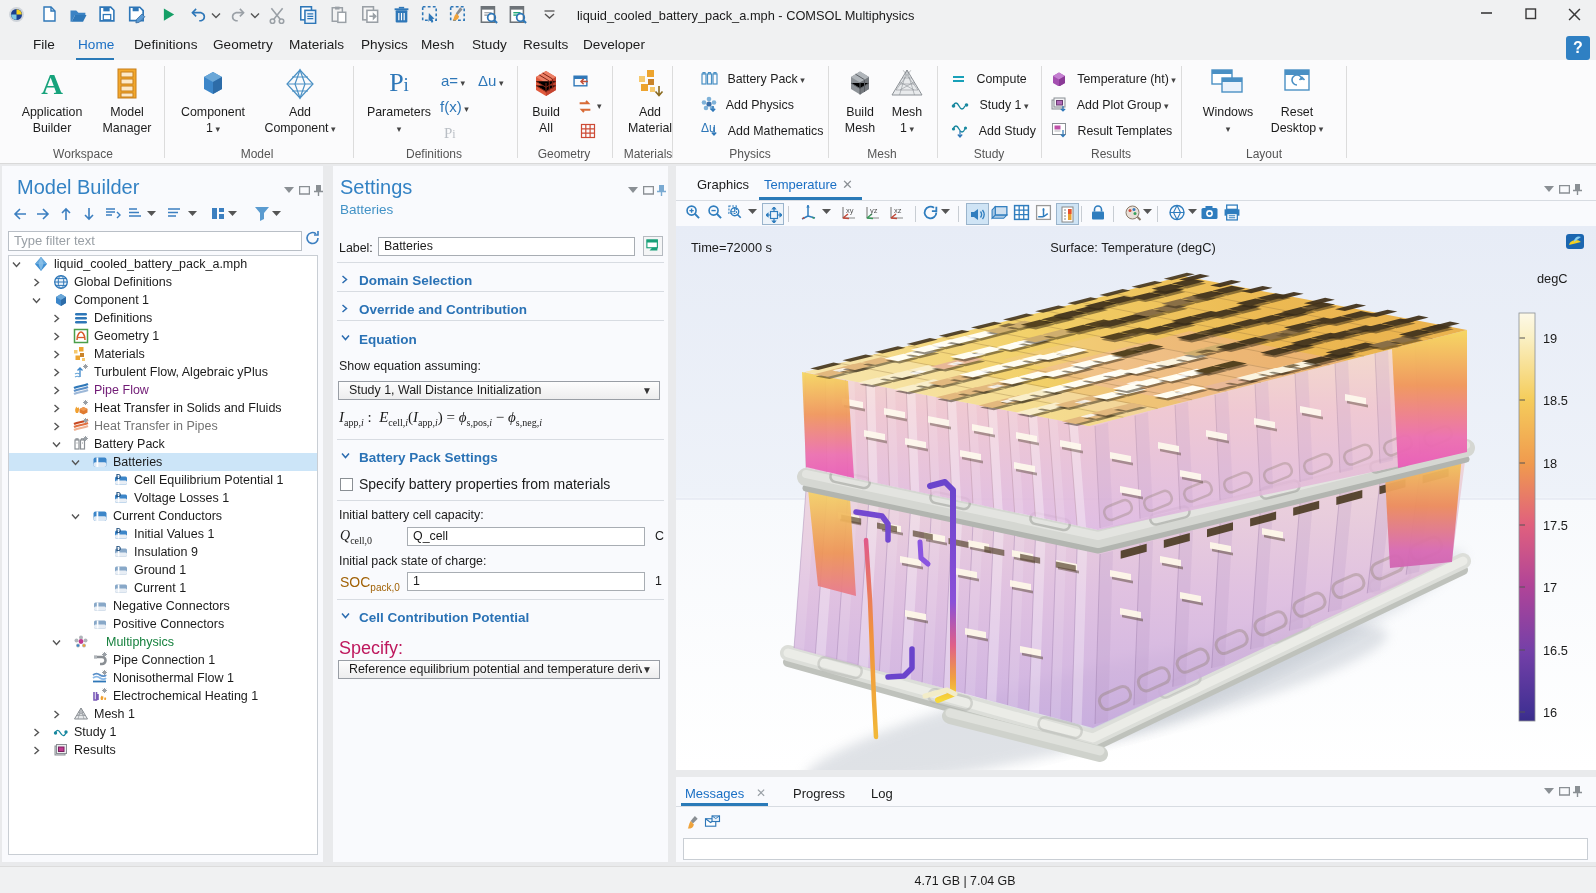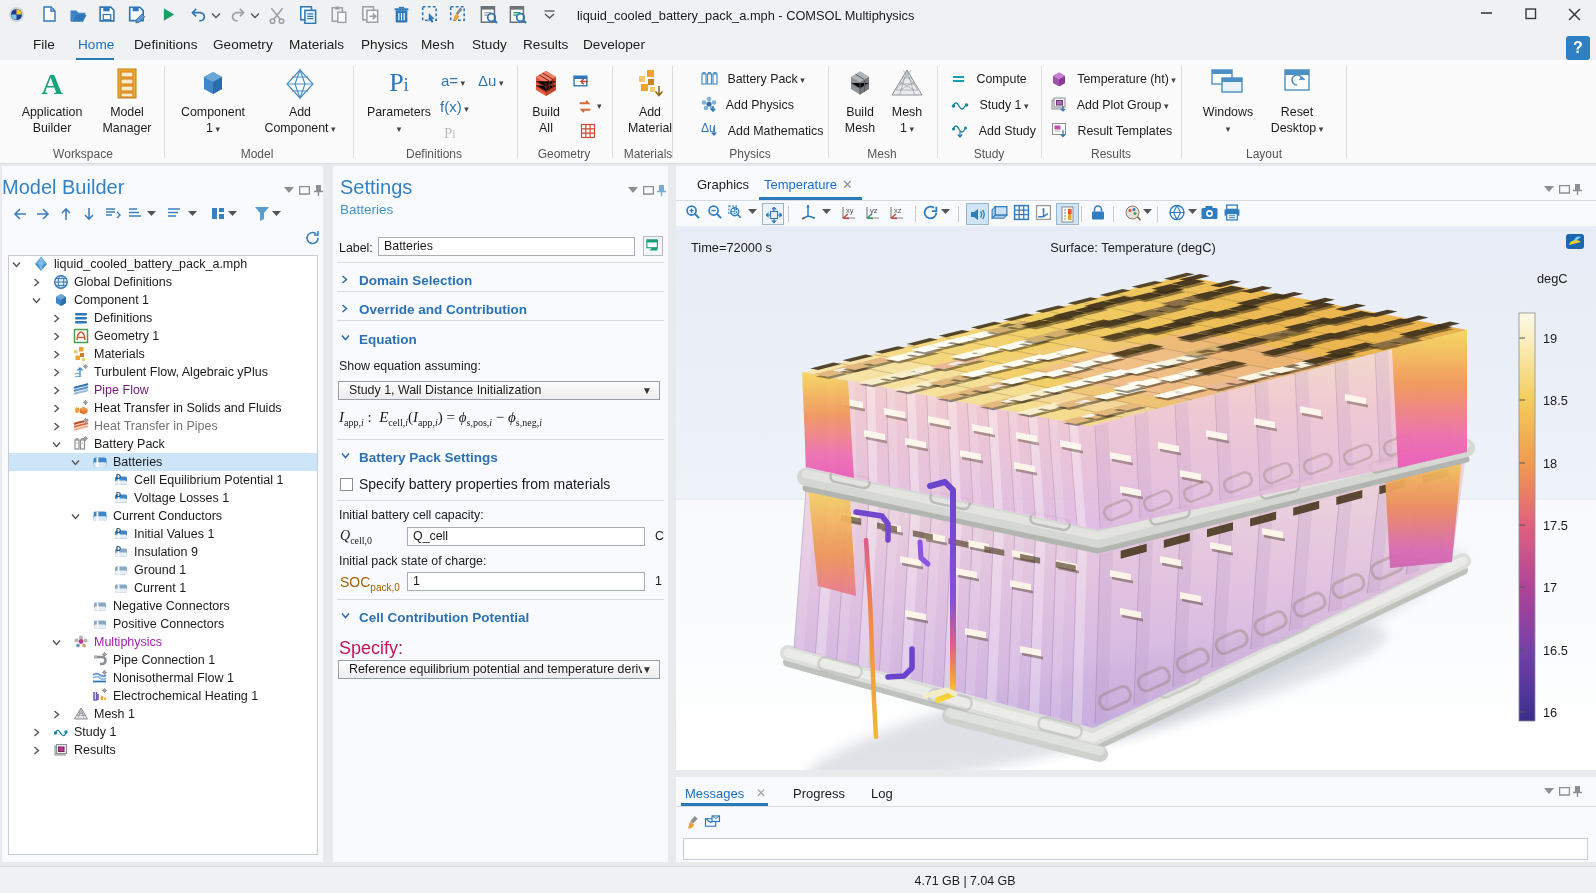--- a/index.html
+++ b/index.html
@@ -297,21 +297,21 @@
         </svg></div>Windows<br><span style="font-size:9px;color:#444"> ▾</span></div>
 <div class="bigbtn" style="left:1260px;width:74px"><div class="ic"><svg width="30" height="26" viewBox="0 0 30 26">
           <rect x="3" y="2" width="24" height="20" fill="#fff" stroke="#4a90c4" stroke-width="1.4"></rect>
           <rect x="3" y="2" width="24" height="5" fill="#4a90c4"></rect>
           <path d="M15 17a5 5 0 1 1 5-5" fill="none" stroke="#4a90c4" stroke-width="1.6"></path>
           <path d="M17.5 12l2.5-2.5 2.5 2.5" fill="none" stroke="#4a90c4" stroke-width="1.6"></path>
         </svg></div>Reset<br>Desktop<span style="font-size:9px;color:#444"> ▾</span></div>
 </div>
 <div class="abs" style="left:0;top:164px;width:1596px;height:702px;background:#e9eaec"></div>
 <div class="panel" style="left:2px;top:166px;width:321px;height:696px">
-<div class="abs" style="left:0;top:10px"><span class="ptitle">Model Builder</span></div>
+<div class="abs" style="left:15px;top:10px"><span class="ptitle">Model Builder</span></div>
 <svg class="abs" style="left:282px;top:21px" width="10" height="7" viewBox="0 0 10 7">
       <path d="M0 0h10L5 6z" fill="#8a8f94"></path>
     </svg>
 <svg class="abs" style="left:297px;top:20px" width="11" height="9" viewBox="0 0 11 9">
       <rect x="0.5" y="0.5" width="10" height="7.5" fill="none" stroke="#8a8f94" stroke-width="1.5"></rect>
     </svg>
 <svg class="abs" style="left:312px;top:19px" width="9" height="12" viewBox="0 0 9 12">
       <rect x="2" y="0" width="5" height="6" fill="#8a8f94"></rect>
       <path d="M0 6.5h9M4.5 6.5V11" stroke="#8a8f94" stroke-width="1.4"></path>
     </svg>
@@ -351,20 +351,21 @@
     </svg>
 <svg class="abs" style="left:226px;top:45px" width="9" height="6" viewBox="0 0 9 6">
       <path d="M0 0l4.5 5L9 0z" fill="#555"></path>
     </svg>
 <svg class="abs" style="left:252px;top:40px" width="16" height="16" viewBox="0 0 16 16">
       <path d="M1 1h14L10 7v6l-4 2V7z" fill="#5a9bd0"></path>
     </svg>
 <svg class="abs" style="left:270px;top:45px" width="9" height="6" viewBox="0 0 9 6">
       <path d="M0 0l4.5 5L9 0z" fill="#555"></path>
     </svg>
+<div class="abs" style="left:6px;top:65px;width:294px;height:20px;background:#fff;border:1px solid #b9bfc6;font-size:13px;color:#9aa0a6;line-height:18px;padding-left:5px">Type filter text</div>
 <svg class="abs" style="left:303px;top:64px" width="16" height="16" viewBox="0 0 16 16">
       <path d="M13 8a5.5 5.5 0 1 1-2-4.2" fill="none" stroke="#3c7fc0" stroke-width="1.6"></path>
       <path d="M13 1v4h-4" fill="none" stroke="#3c7fc0" stroke-width="1.6"></path>
     </svg>
 <div class="abs" style="left:6px;top:89px;width:310px;height:600px;background:#fff;border:1px solid #c9ced4"></div>
 <svg class="abs" style="left:10px;top:95px" width="9" height="7" viewBox="0 0 9 7">
       <path d="M1 1.5l3.5 4L8 1.5" fill="none" stroke="#555" stroke-width="1.4"></path>
     </svg>
 <div class="abs" style="left:31px;top:90px"><svg width="16" height="16" viewBox="0 0 16 16">
         <path d="M8 1l6 7-6 7-6-7z" fill="#3f8fd2"></path>
@@ -557,21 +558,21 @@
           <circle cx="8" cy="3.5" r="2"></circle>
           <circle cx="3.5" cy="6.5" r="2"></circle>
           <circle cx="12.5" cy="6.5" r="2"></circle>
           <circle cx="5" cy="11.5" r="2"></circle>
           <circle cx="11" cy="11.5" r="2"></circle>
         </g>
         <circle cx="8" cy="7.5" r="2.4" fill="#c0398f"></circle>
         <circle cx="5" cy="11.5" r="1.2" fill="#3c86c9"></circle>
         <circle cx="11" cy="11.5" r="1.2" fill="#f0a030"></circle>
       </svg></div>
-<div class="abs" style="left:92px;top:469px;font-size:12.5px;color:#a21caf;white-space:nowrap">Multiphysics</div>
+<div class="abs" style="left:104px;top:469px;font-size:12.5px;color:#15803d;white-space:nowrap">Multiphysics</div>
 <div class="abs" style="left:90px;top:486px"><svg width="16" height="16" viewBox="0 0 16 16">
         <path d="M2 5h8a3.5 3.5 0 0 1 0 7H8" fill="none" stroke="#8a8f94" stroke-width="2.6"></path>
         <rect x="2" y="3.5" width="3" height="3" fill="#b0b5ba"></rect>
         <path d="M12.5 0v5M10 2.5h5M10.8 0.8l3.4 3.4M14.2 0.8l-3.4 3.4" stroke="#9aa0a6" stroke-width="1"></path>
       </svg></div>
 <div class="abs" style="left:111px;top:487px;font-size:12.5px;color:#1b1b1b;white-space:nowrap">Pipe Connection 1</div>
 <div class="abs" style="left:90px;top:504px"><svg width="16" height="16" viewBox="0 0 16 16">
         <g stroke-width="1.8" fill="none">
           <path d="M1 5c2-1.5 5-1.5 7 0s5 1.5 6 0" stroke="#5a8fc8"></path>
           <path d="M1 8c2-1.5 5-1.5 7 0s5 1.5 6 0" stroke="#88b8e8"></path>

